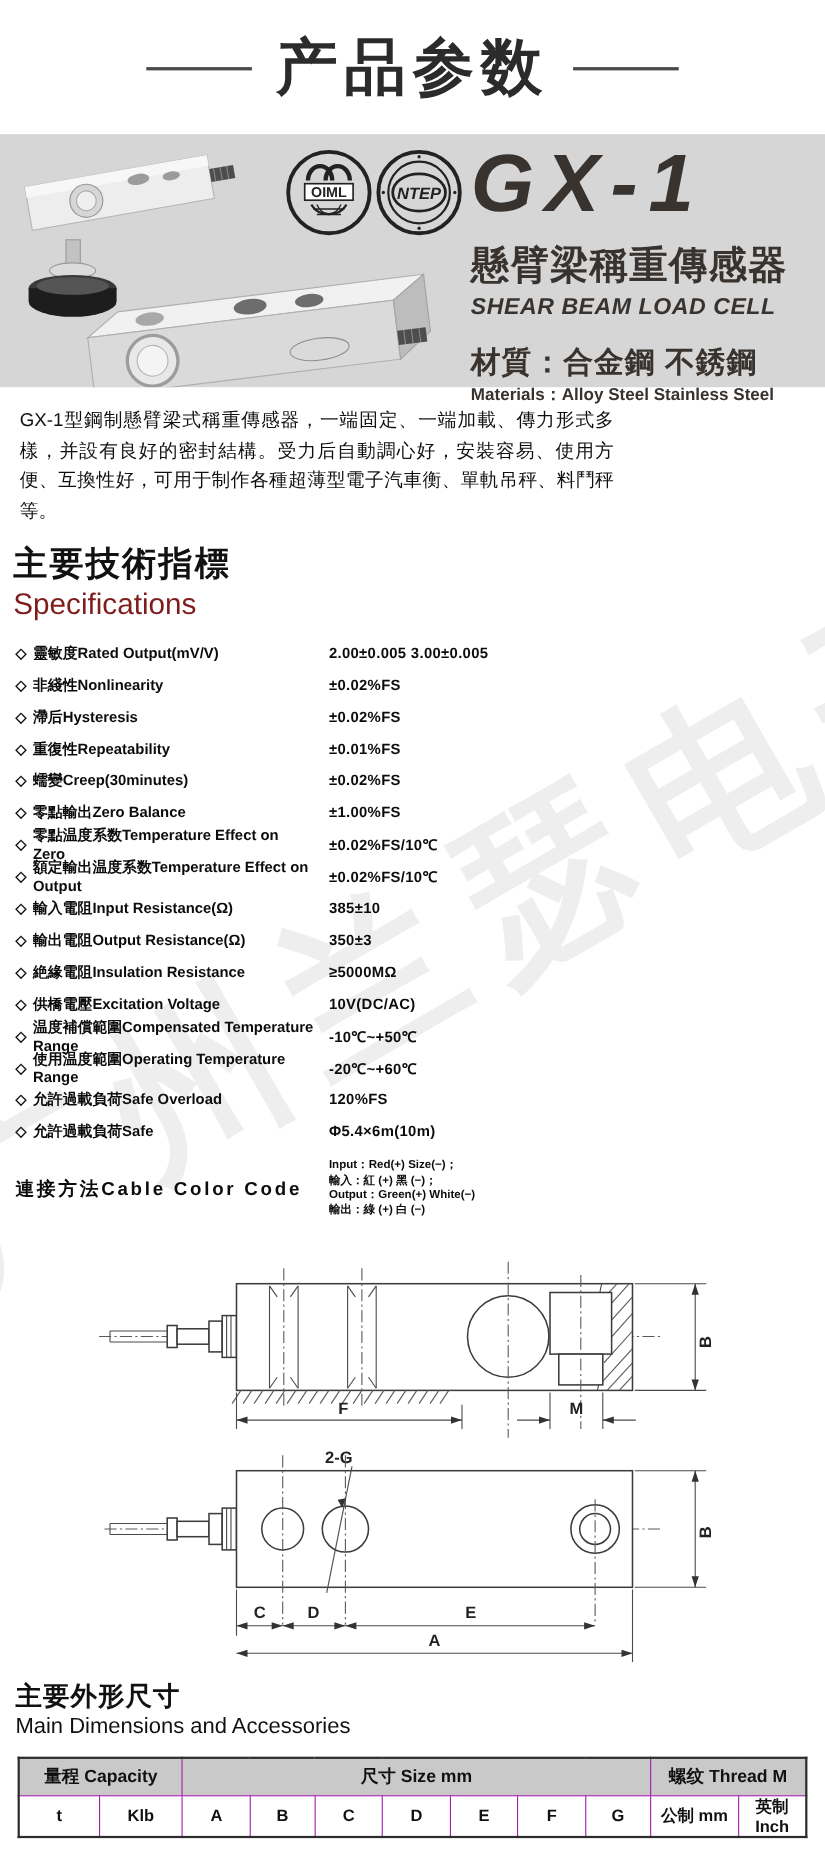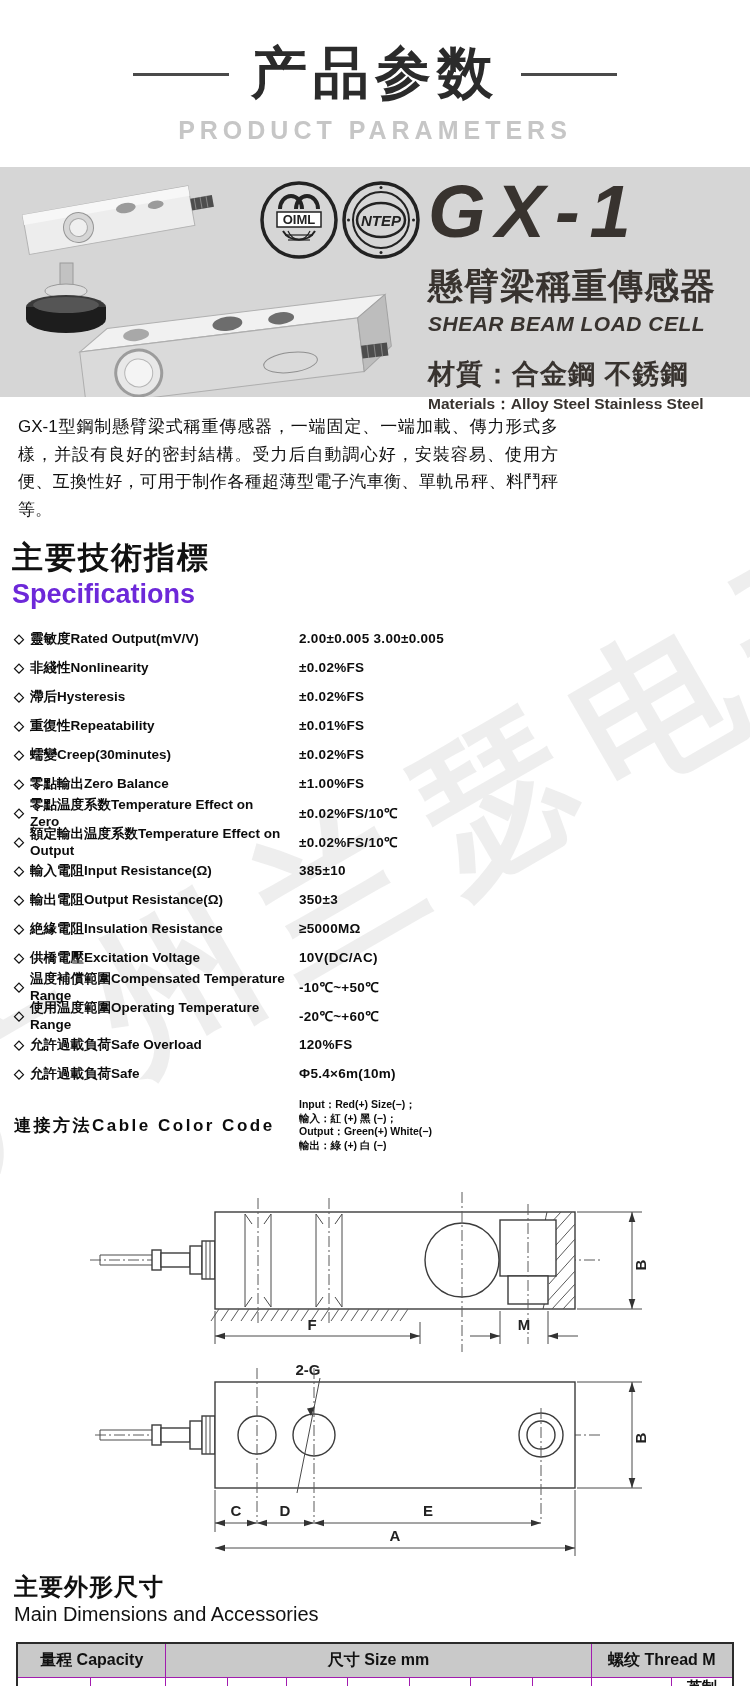--- a/index.html
+++ b/index.html
@@ -1,20 +1,20 @@
 <!DOCTYPE html>
 <html><head>
 <meta charset="utf-8">
 <style>
   * { margin:0; padding:0; box-sizing:border-box; }
   body { font-family:"Liberation Sans", sans-serif; background:#fff; }
   .page { position:relative; width:750px; min-height:1686px; margin:0 auto; background:#fff; overflow:hidden; }
 
   
-  .hdr { padding-top:36px; text-align:center; }
+  .hdr { padding-top:24px; }
   .hdr-row { display:flex; align-items:center; justify-content:center; gap:22px; }
   .hdr-line { width:96px; height:3px; background:#4a4a4a; }
   .hdr-title { font-size:56px; font-weight:900; color:#2b2b2b; letter-spacing:6px; }
   .hdr-sub { margin-top:4px; font-size:25px; color:#c6c6c6; letter-spacing:5px; font-weight:700; }
 
   
   .hero { position:relative; margin-top:22px; height:230px; background:#d6d6d6; }
   .hero-photos { position:absolute; left:0; top:0; }
   .badges { position:absolute; left:258px; top:12px; display:flex; gap:0; }
   .hero-right { position:absolute; left:428px; top:8px; width:315px; color:#38332f; }
@@ -22,21 +22,21 @@
   .title-zh { margin-top:14px; font-size:35px; font-weight:900; letter-spacing:1px; white-space:nowrap; }
   .title-en { margin-top:2px; font-size:21px; font-weight:900; font-style:italic; letter-spacing:0.5px; white-space:nowrap; }
   .mat-zh { margin-top:20px; font-size:27px; font-weight:900; letter-spacing:1px; white-space:nowrap; }
   .mat-en { margin-top:2px; font-size:15.5px; font-weight:700; white-space:nowrap; }
 
   
   .desc { margin:16px 18px 0 18px; width:540px; font-size:17px; font-weight:400; line-height:1.62; color:#101010; text-align:justify; }
 
   
   .spec-h-zh { margin:14px 0 0 12px; font-size:31px; font-weight:900; color:#111; letter-spacing:2px; }
-  .spec-h-en { margin:0 0 0 12px; font-size:27px; font-weight:700; color:#6d28d9; }
+  .spec-h-en { margin:0 0 0 12px; font-size:27px; font-weight:400; color:#7f1d1d; }
   .spec-list { margin-top:14px; position:relative; z-index:2; }
   .spec-row { display:flex; align-items:center; height:29px; margin-left:14px; font-size:13.5px; font-weight:700; color:#0c0c0c; }
   .spec-bullet { width:16px; font-size:13px; }
   .spec-label { width:255px; }
   .spec-value { margin-left:14px; letter-spacing:0.3px; }
   .cable-row { display:flex; margin:10px 0 0 14px; position:relative; z-index:2; }
   .cable-label { width:269px; align-self:center; font-size:17px; font-weight:700; letter-spacing:2.5px; color:#0c0c0c; }
   .cable-lines { margin-left:16px; font-size:10.5px; font-weight:700; line-height:13.5px; color:#0c0c0c; }
 
   
@@ -67,21 +67,20 @@
 <body>
 
 <div class="page">
 
   <div class="hdr">
     <div class="hdr-row">
       <div class="hdr-line"></div>
       <div class="hdr-title">产品参数</div>
       <div class="hdr-line"></div>
     </div>
-    <div class="hdr-sub">PRODUCT PARAMETERS</div>
   </div>
 
   <div class="hero">
     <svg class="hero-photos" width="430" height="230" viewBox="0 0 430 230">
 
       <g transform="rotate(-10 110 55)">
         <rect x="25" y="33" width="168" height="40" fill="#ededed" stroke="#b3b3b3"></rect>
         <rect x="25" y="33" width="168" height="10" fill="#f7f7f7" stroke="none"></rect>
         <ellipse cx="128" cy="44" rx="10" ry="5" fill="#9b9b9b"></ellipse>
         <ellipse cx="158" cy="46" rx="8" ry="4" fill="#9b9b9b"></ellipse>

